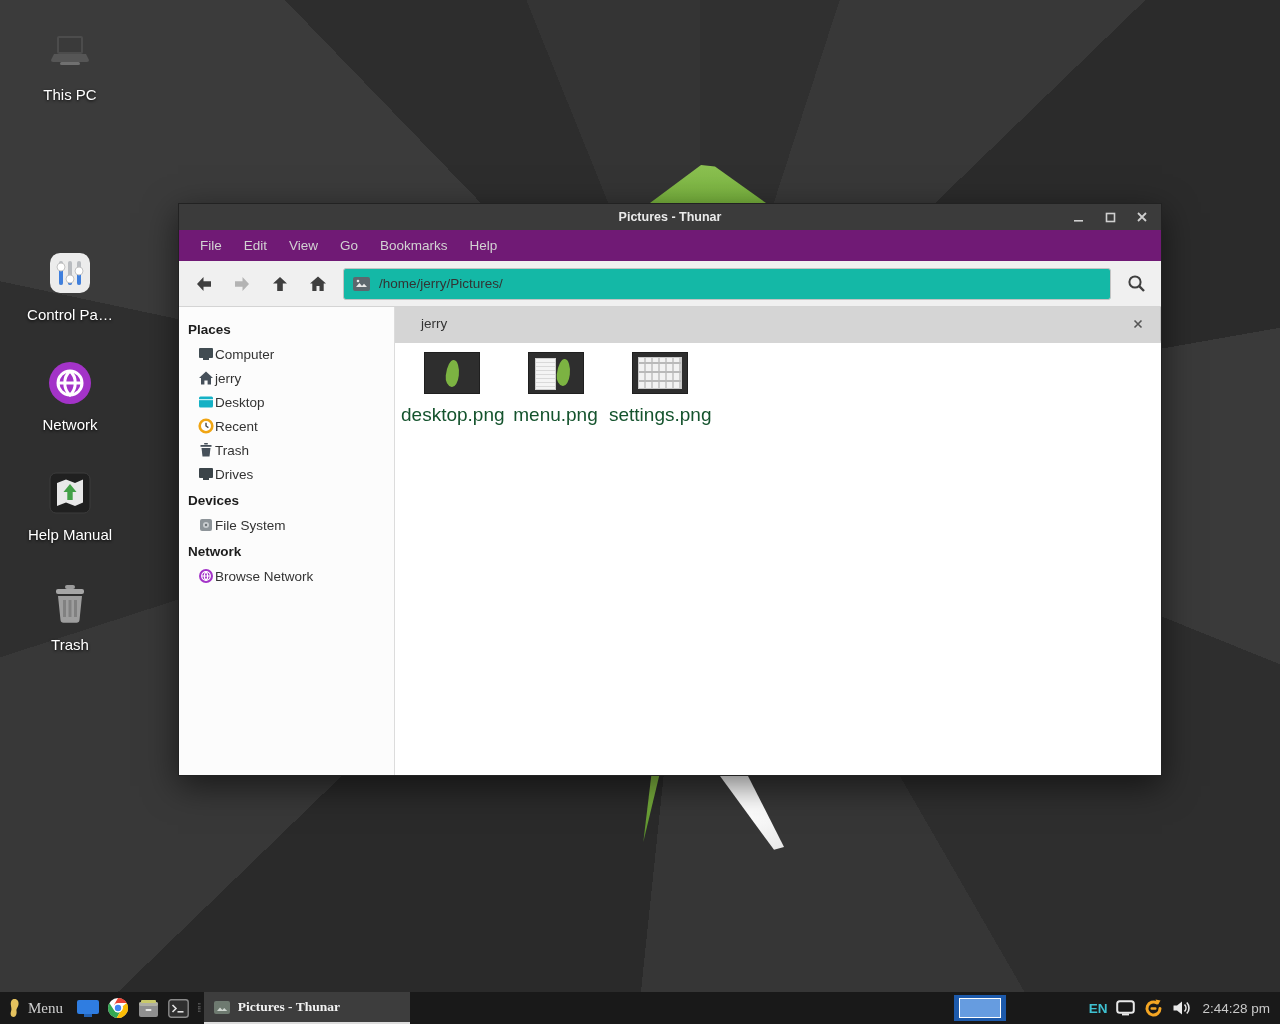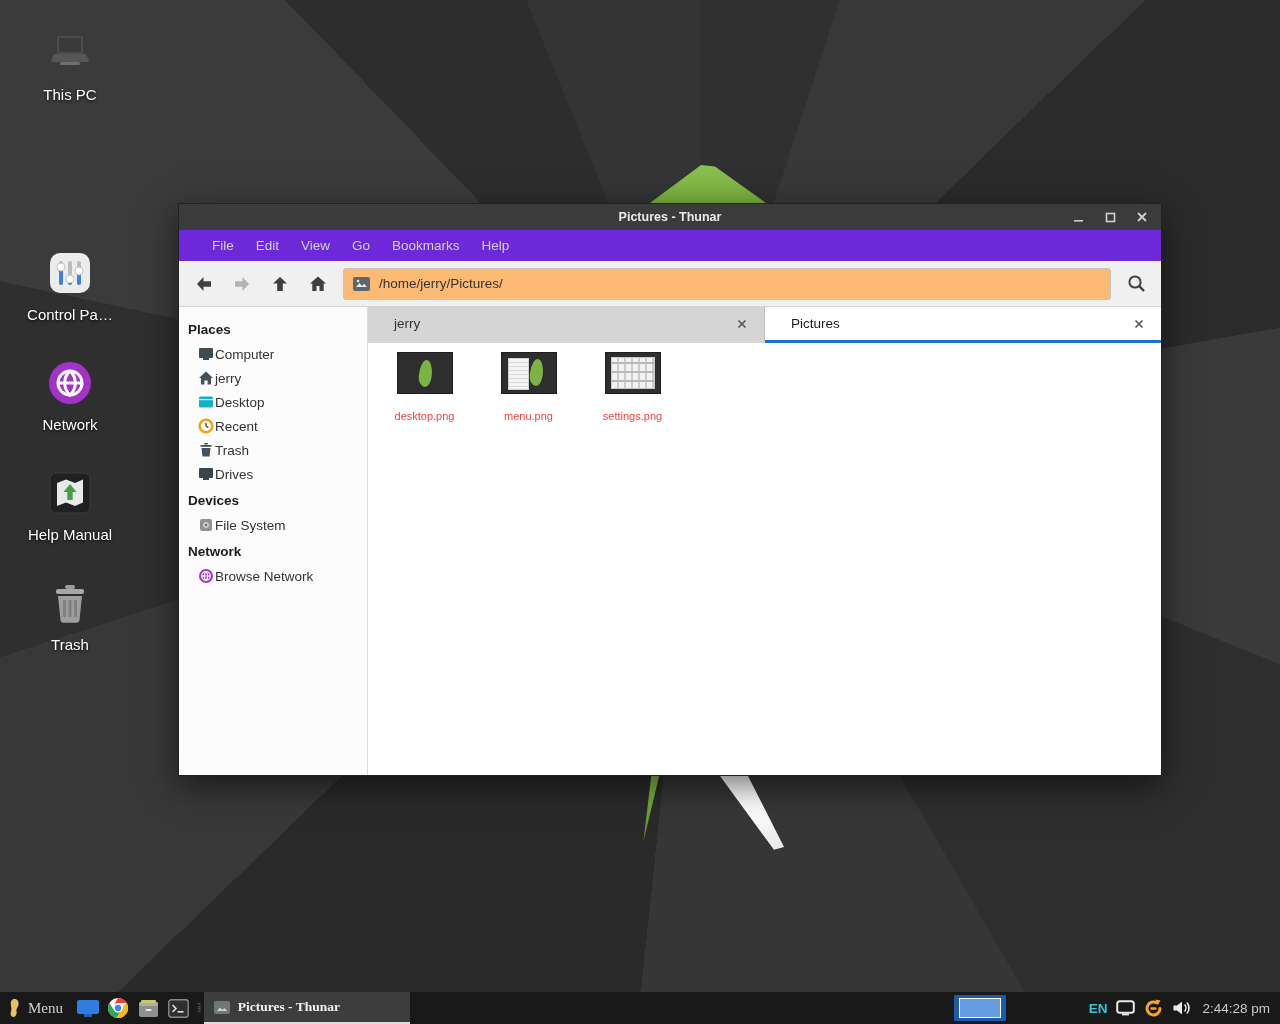--- a/index.html
+++ b/index.html
@@ -25,41 +25,41 @@
   .dicon .lbl { margin-top:6px; color:#fff; font-size:15px; text-shadow:0 1px 3px rgba(0,0,0,.9); }
 
   
   #win { position:absolute; left:178px; top:203px; width:984px; height:573px;
     display:flex; flex-direction:column; box-shadow:0 10px 32px rgba(0,0,0,.55);
     border:1px solid #222; background:#fff; }
   .titlebar { height:26px; background:#3b3b3b; display:flex; align-items:center; position:relative; flex:0 0 auto; }
   .title { position:absolute; left:0; right:0; text-align:center; color:#eaeaea; font-size:12.5px; font-weight:bold; }
   .winctl { position:absolute; right:8px; display:flex; gap:10px; }
   .winctl span { width:22px; height:18px; display:flex; align-items:center; justify-content:center; cursor:pointer; }
-  .menubar { height:31px; background:#6d28d9; display:flex; align-items:center; padding-left:22px; flex:0 0 auto; }
+  .menubar { height:31px; background:#701a75; display:flex; align-items:center; padding-left:10px; flex:0 0 auto; }
   .menubar span { color:#d2d2d2; font-size:13.5px; padding:5px 11px; cursor:pointer; }
   .toolbar { height:46px; background:#f0f0f0; border-bottom:1px solid #d4d4d4; display:flex; align-items:center; padding:0 6px; flex:0 0 auto; }
   .tbtn { width:38px; height:34px; display:flex; align-items:center; justify-content:center; border-radius:3px; cursor:pointer; }
-  .pathbar { flex:1; height:32px; margin:0 6px; background:#fdba74; border:1px solid #c3c3c3; border-radius:3px;
+  .pathbar { flex:1; height:32px; margin:0 6px; background:#14b8a6; border:1px solid #c3c3c3; border-radius:3px;
     display:flex; align-items:center; padding:0 9px; gap:9px; font-size:13.5px; color:#333; cursor:text; }
   .mainrow { flex:1; display:flex; min-height:0; }
-  .sidebar { width:189px; background:#fcfcfc; border-right:1px solid #dcdcdc; padding-top:8px; overflow:hidden; }
+  .sidebar { width:216px; background:#fcfcfc; border-right:1px solid #dcdcdc; padding-top:8px; overflow:hidden; }
   .sb-head { font-size:13.5px; font-weight:bold; color:#1c1c1c; padding:7px 8px 5px 9px; }
   .sb-item { display:flex; align-items:center; gap:1px; padding:4px 6px 4px 19px; font-size:13.5px; color:#333; cursor:pointer; }
   .sb-item svg { flex:0 0 auto; }
   .content { flex:1; display:flex; flex-direction:column; min-width:0; }
   .tabbar { height:36px; display:flex; flex:0 0 auto; background:#cfcfcf; }
   .tab { flex:1; display:flex; align-items:center; padding:0 13px 0 26px; font-size:13.5px; cursor:pointer; }
   .tab .tlabel { flex:1; }
   .tab.inactive { background:#d5d5d5; color:#333; border-right:1px solid #bfbfbf; border-bottom:3px solid #d5d5d5; }
   .tab.active { background:#fff; color:#1c1c1c; border-bottom:3px solid #1f6fd8; }
   .tclose { width:18px; height:18px; display:flex; align-items:center; justify-content:center; border-radius:3px; cursor:pointer; }
   .fileview { flex:1; background:#fff; padding:9px 6px; display:flex; align-items:flex-start; gap:3px; overflow:hidden; }
   .fitem { width:101px; text-align:center; cursor:pointer; }
-  .fitem .fname { font-size:11px; color:#ef4444; margin-top:16px; }
+  .fitem .fname { font-size:19px; color:#14532d; margin-top:10px; }
   .thumb { width:56px; height:42px; margin:0 auto; background:#2e2e2e; border:1px solid #1f1f1f; position:relative; overflow:hidden; }
   .thumb .mini-leaf { position:absolute; width:13px; height:27px; background:#7cb342; border-radius:50% 50% 45% 55%/60% 55% 45% 40%; transform:rotate(6deg); }
   .t-desktop .mini-leaf { left:21px; top:7px; }
   .t-menu .mini-leaf { left:28px; top:6px; }
   .t-menu .mini-panel { position:absolute; left:6px; top:5px; width:21px; height:32px; background:#f4f4f4; border:1px solid #cfcfcf;
     background-image:repeating-linear-gradient(180deg,#f4f4f4 0 3px,#d9d9d9 3px 4px); }
   .t-settings .mini-win { position:absolute; left:5px; top:4px; width:44px; height:32px; background:#f2f2f2; border:1px solid #c9c9c9;
     background-image:repeating-linear-gradient(180deg,transparent 0 4px,#b9b9b9 4px 6px, transparent 6px 9px),
                      repeating-linear-gradient(90deg,transparent 0 5px,#cccccc 5px 7px); }
   .statusbar { height:28px; background:#f1f1f1; border-top:1px solid #d8d8d8; display:flex; align-items:center; gap:9px;
@@ -285,28 +285,20 @@
       <div class="content">
         <div class="tabbar">
           <div class="tab inactive">
             <span class="tlabel">jerry</span>
             <span class="tclose">
                 <svg width="10" height="10" viewBox="0 0 10 10">
                   <path d="M1.5 1.5 L8.5 8.5 M8.5 1.5 L1.5 8.5" stroke="#555" stroke-width="1.6"></path>
                 </svg>
               </span>
           </div>
-          <div class="tab active">
-            <span class="tlabel">Pictures</span>
-            <span class="tclose">
-                <svg width="10" height="10" viewBox="0 0 10 10">
-                  <path d="M1.5 1.5 L8.5 8.5 M8.5 1.5 L1.5 8.5" stroke="#555" stroke-width="1.6"></path>
-                </svg>
-              </span>
-          </div>
         </div>
         <div class="fileview">
           <div class="fitem">
             <div class="thumb t-desktop">
                 <div class="mini-leaf"></div>
               </div>
             <div class="fname">desktop.png</div>
           </div>
           <div class="fitem">
             <div class="thumb t-menu">

